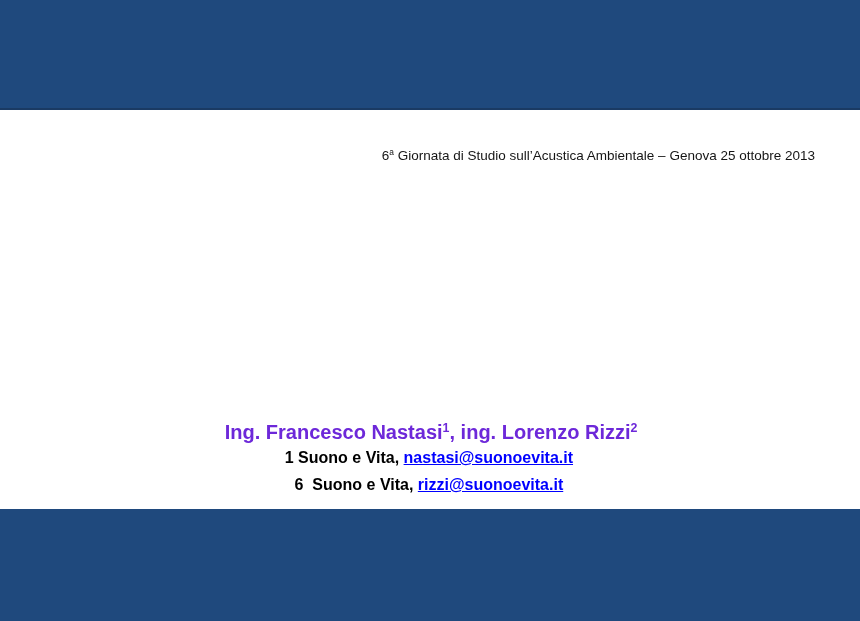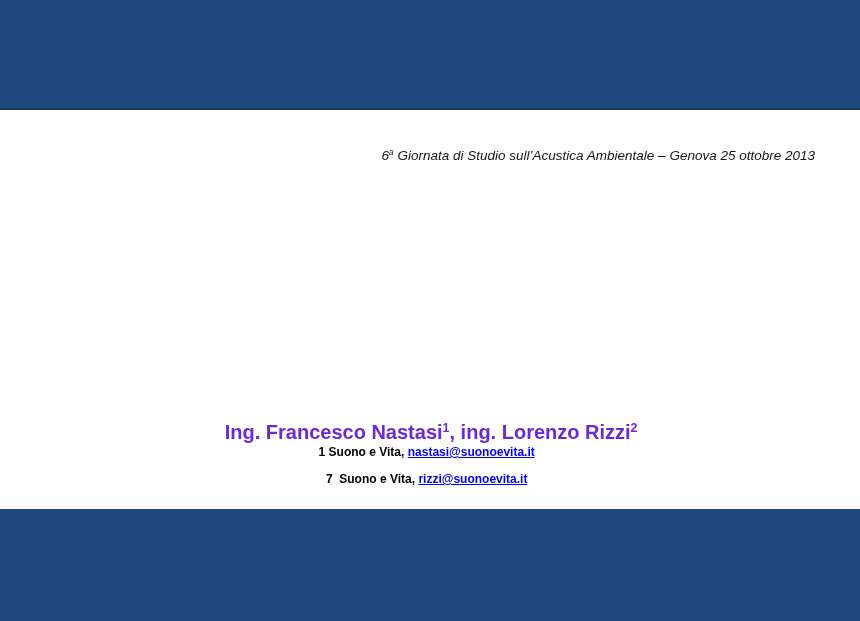--- a/index.html
+++ b/index.html
@@ -28,21 +28,20 @@
     height: 112px;
   }
   .header-line {
     position: absolute;
     top: 130px;
     right: 45px;
     font-size: 13.5px;
     line-height: 17px;
     color: #151515;
     white-space: pre;
-    font-style: italic;
   }
   .sup {
     font-size: 0.62em;
     position: relative;
     top: -0.55em;
     vertical-align: baseline;
   }
   .title-block {
     position: absolute;
     top: 295px;
@@ -65,21 +64,21 @@
     font-size: 20px;
     color: #6d28d9;
     white-space: pre;
   }
   .affil-line {
     position: absolute;
     left: 0;
     width: 840px;
     text-align: center;
     font-weight: bold;
-    font-size: 12px;
+    font-size: 16px;
     color: #000000;
     white-space: pre;
   }
   .affil-1 { top: 431px; }
   .affil-2 { top: 458px; }
   .email-link {
     color: #0000FF;
     text-decoration: underline;
     font-weight: bold;
     cursor: pointer;
@@ -99,18 +98,18 @@
 
   <div class="authors-line">
     <span>Ing. Francesco Nastasi</span><sup class="sup">1</sup><span>, ing. Lorenzo Rizzi</span><sup class="sup">2</sup>
   </div>
 
   <div class="affil-line affil-1">
     <span>1 Suono e Vita, </span><a class="email-link">nastasi@suonoevita.it</a>
   </div>
 
   <div class="affil-line affil-2">
-    <span>7  Suono e Vita, </span><a class="email-link">rizzi@suonoevita.it</a>
+    <span>6  Suono e Vita, </span><a class="email-link">rizzi@suonoevita.it</a>
   </div>
 
   <div class="banner banner-bottom"></div>
 
 </div>
 
 </body></html>

